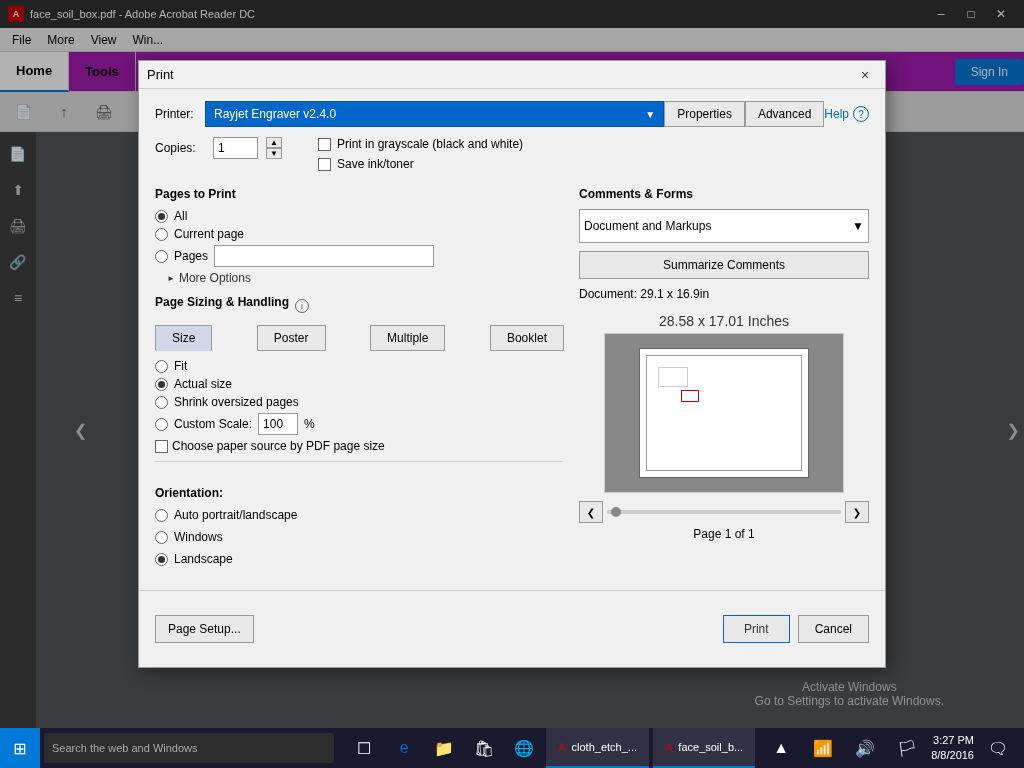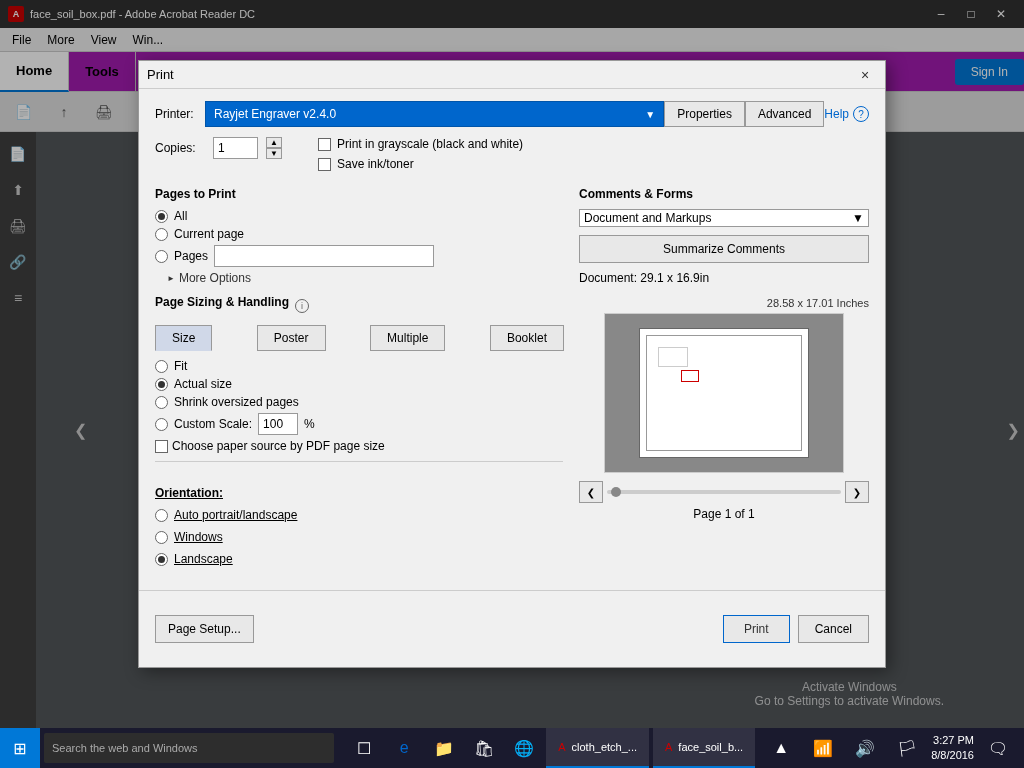--- a/index.html
+++ b/index.html
@@ -558,41 +558,40 @@
     }
     .divider {
       height: 1px;
       background: #ccc;
       margin: 8px 0;
     }
 
     
     .orientation-section {
       margin-top: 24px;
-      text-decoration: underline;
     }
     .orientation-options {
       display: flex;
       flex-direction: column;
       gap: 4px;
       margin-top: 4px;
     }
 
     
     .right-panel {
       width: 290px;
     }
     .comments-forms-title {
       font-size: 12px;
       font-weight: bold;
       margin-bottom: 8px;
     }
     .comments-select {
       width: 100%;
-      height: 18px;
+      height: 34px;
       border: 1px solid #999;
       background: white;
       font-size: 12px;
       padding: 0 4px;
       display: flex;
       align-items: center;
       justify-content: space-between;
       margin-bottom: 8px;
       cursor: pointer;
     }
@@ -619,23 +618,23 @@
       background: #888;
       width: 240px;
       height: 160px;
       margin: 0 auto;
       display: flex;
       align-items: center;
       justify-content: center;
       position: relative;
     }
     .preview-size-label {
-      font-size: 11px;
+      font-size: 14px;
       color: #333;
-      text-align: right;
+      text-align: center;
       margin-bottom: 4px;
     }
     .preview-page {
       background: white;
       width: 170px;
       height: 130px;
       position: relative;
       border: 1px solid #666;
     }
     .preview-inner-border {

